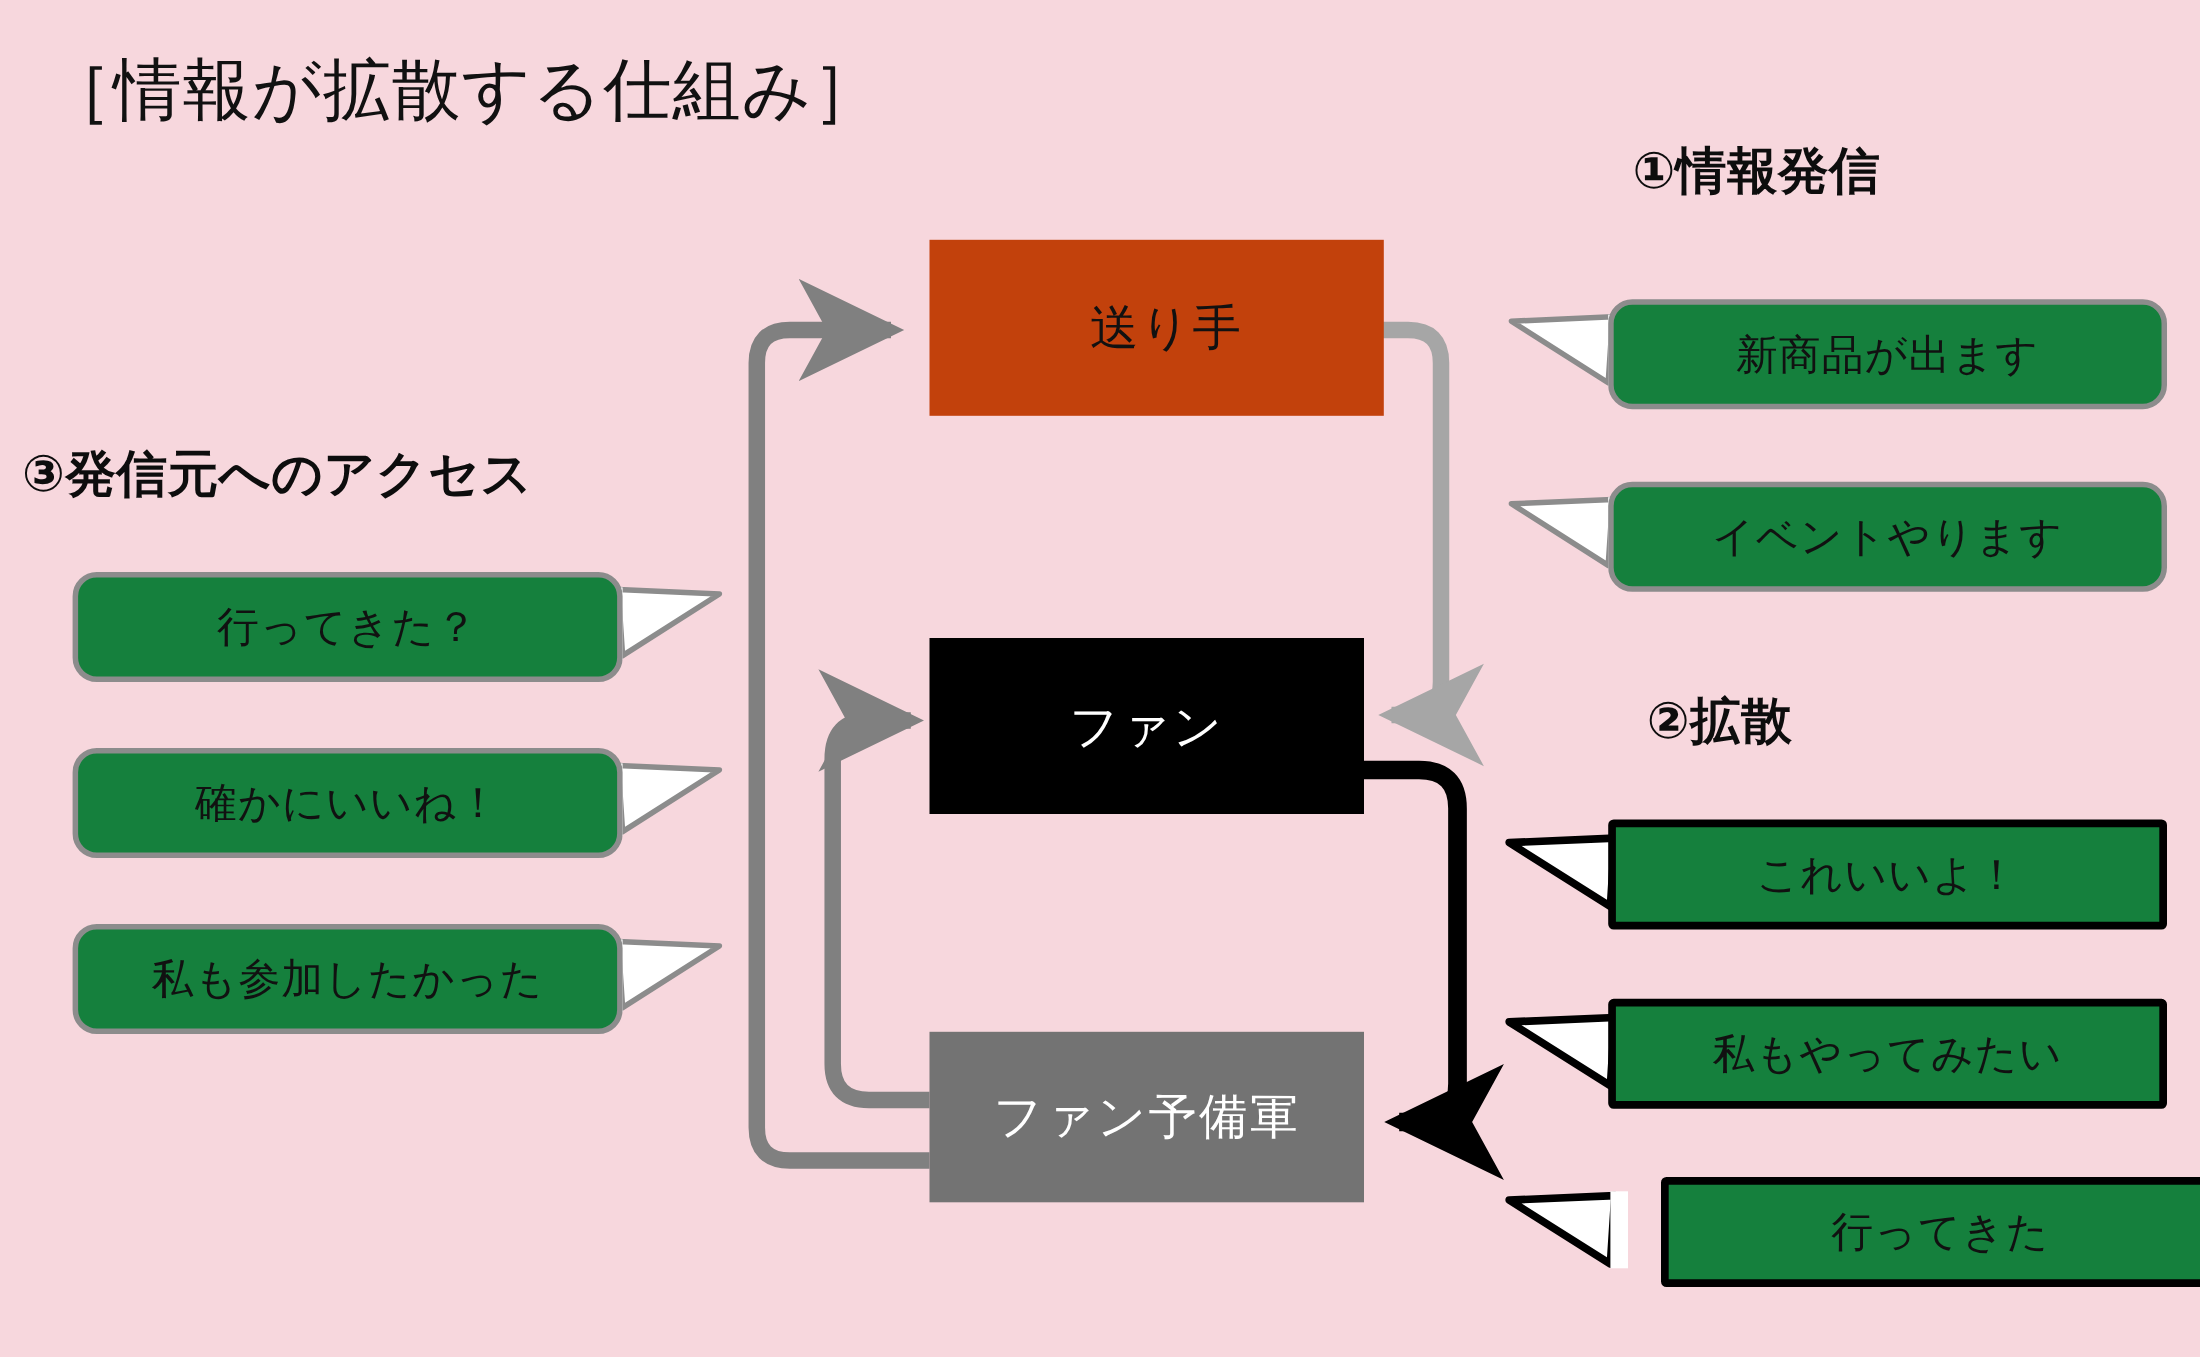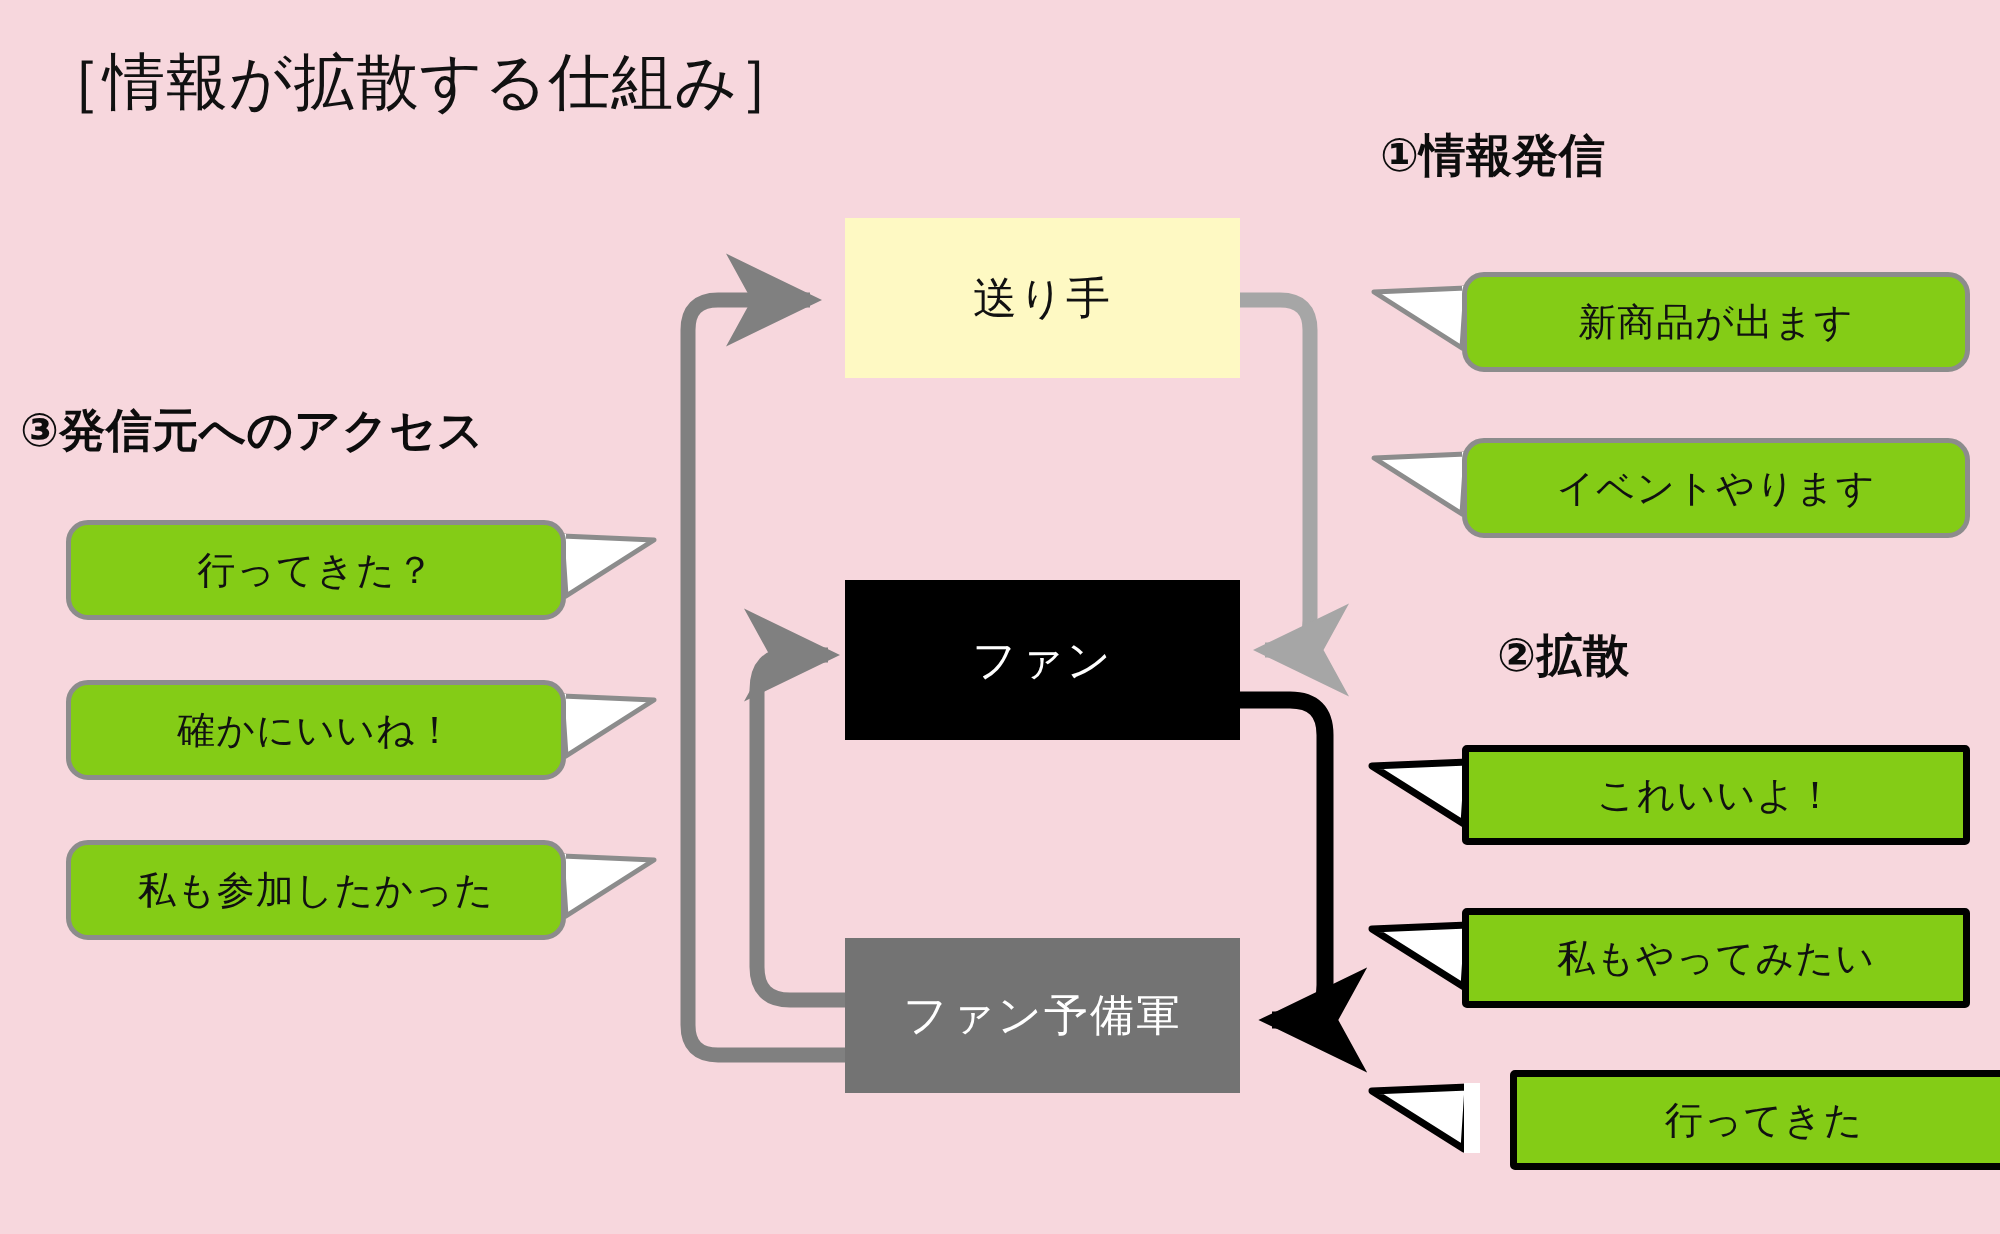--- a/index.html
+++ b/index.html
@@ -35,21 +35,21 @@
 
   
   .section-heading {
     position: absolute;
     font-size: 46px;
     font-weight: bold;
     color: #0d0d0d;
     white-space: nowrap;
     letter-spacing: 0.5px;
   }
-  #heading-1 { left: 1380px; top: 125px; }
+  #heading-1 { left: 1484px; top: 125px; }
   #heading-2 { left: 1456px; top: 625px; margin-left: 41px; }
   #heading-3 { left: 20px;   top: 400px; }
 
   
   .flow-box {
     position: absolute;
     display: flex;
     align-items: center;
     justify-content: center;
     font-size: 44px;
@@ -84,21 +84,21 @@
     pointer-events: none;
   }
 
   
   .bubble {
     position: absolute;
     box-sizing: border-box;
     display: flex;
     align-items: center;
     justify-content: center;
-    background: #84cc16;
+    background: #15803d;
     font-size: 38px;
     color: #111111;
     white-space: nowrap;
     letter-spacing: 1px;
   }
   .bubble.gray  { border: 5px solid #8c8c8c; border-radius: 22px; }
   .bubble.black { border: 7px solid #000000; border-radius: 5px; }
 
   
   #tails {
@@ -150,21 +150,21 @@
 
     <g>
       <path d="M845,1000 L790,1000 Q757,1000 757,967 L757,690 Q757,655 790,655 L828,655" fill="none" stroke="#808080" stroke-width="15" marker-end="url(#arw-gray)"></path>
     </g>
 
     <g>
       <path d="M845,1055 L718,1055 Q688,1055 688,1025 L688,330 Q688,300 718,300 L810,300" fill="none" stroke="#808080" stroke-width="15" marker-end="url(#arw-gray)"></path>
     </g>
   </svg>
 
-  <div class="flow-box" id="box-sender" style="background: #fef9c3; color: rgb(17, 17, 17);">送り手</div>
+  <div class="flow-box" id="box-sender" style="background: #c2410c; color: rgb(17, 17, 17); padding-left: 18px;">送り手</div>
 
   <div class="flow-box" id="box-fan" style="background: rgb(0, 0, 0); color: rgb(255, 255, 255);">ファン</div>
 
   <div class="flow-box" id="box-prefan" style="background: rgb(115, 115, 115); color: rgb(255, 255, 255);">ファン予備軍</div>
 
   <div class="section-heading" id="heading-1">①情報発信</div>
 
   <div class="section-heading" id="heading-2">②拡散</div>
 
   <div class="section-heading" id="heading-3">③発信元へのアクセス</div>

